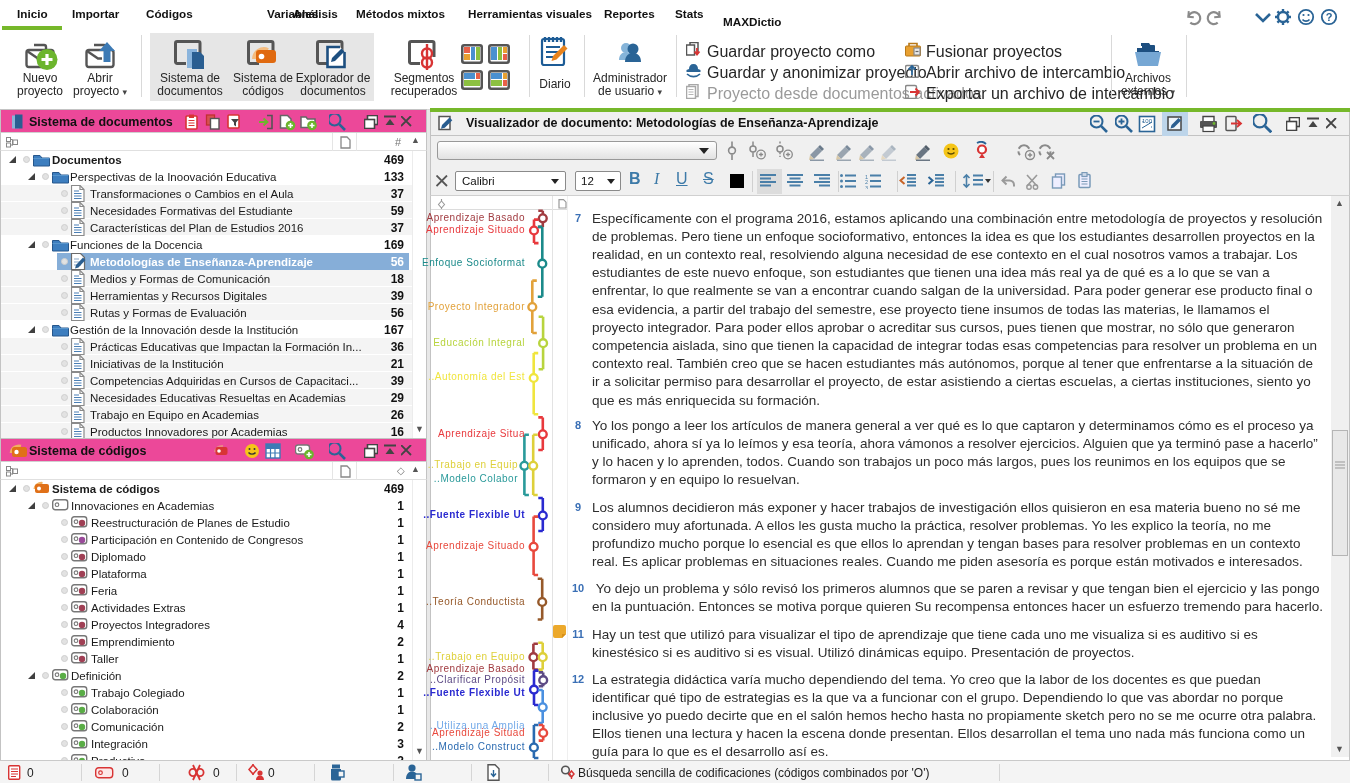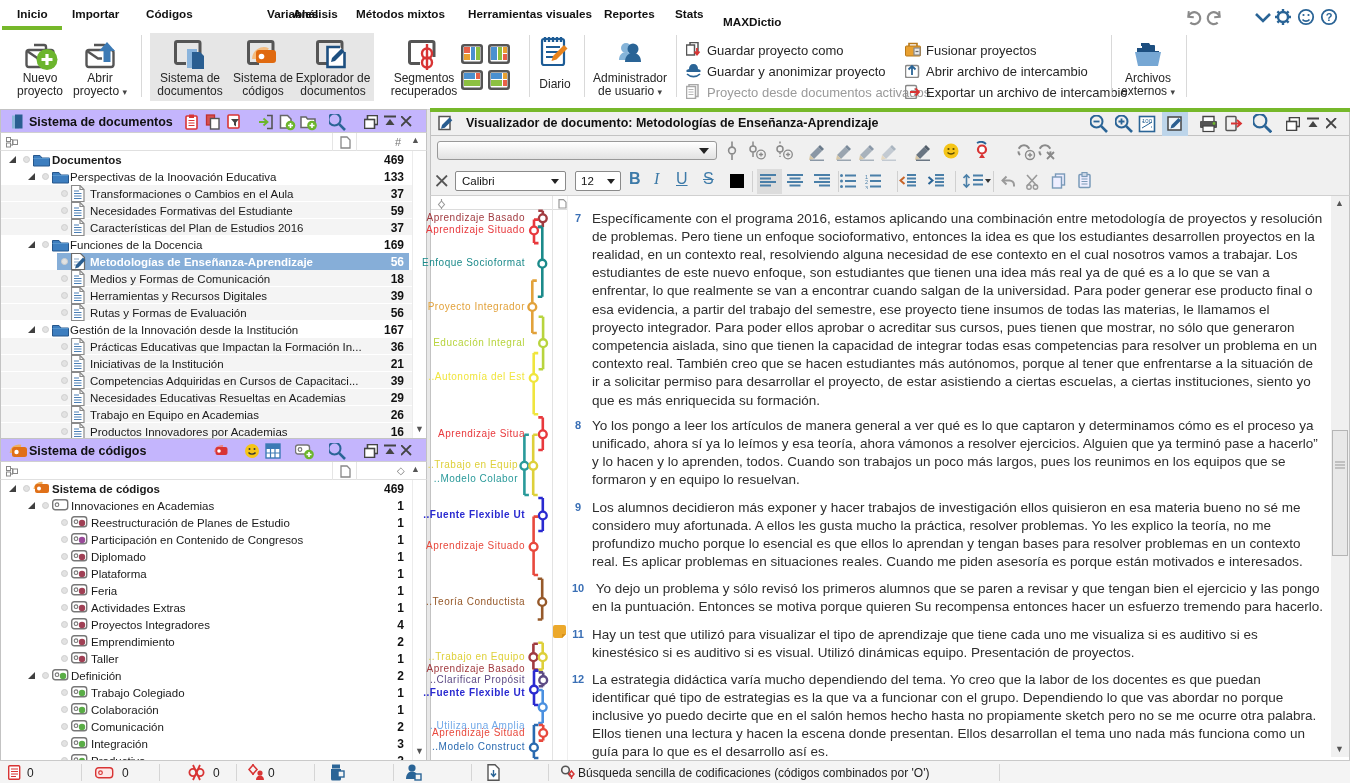--- a/index.html
+++ b/index.html
@@ -8,24 +8,24 @@
 
 #menubar{left:0;top:0;width:1350px;height:30px;background:#fff;}
 #menubar .mi{position:absolute;top:7px;font-weight:bold;font-size:11.7px;color:#111;}
 #inicio-underline{position:absolute;left:2px;top:26px;width:60px;height:4px;background:#76b82a;}
 
 #ribbon{left:0;top:30px;width:1350px;height:72px;background:#fff;}
 #ribbon-sep{left:0;top:102px;width:1350px;height:8px;background:#fff;border-bottom:1px solid #d9d9d9;}
 .rgroup{position:absolute;top:3px;height:68px;background:#e6e6e6;}
 .rlabel{position:absolute;text-align:center;font-size:12px;color:#262626;line-height:13px;}
 .vsep{position:absolute;width:1px;background:#d9d9d9;}
-.rmenu-item{position:absolute;font-size:13px;color:#262626;white-space:nowrap;}
+.rmenu-item{position:absolute;font-size:16px;color:#262626;white-space:nowrap;}
 .rmenu-item.dis{color:#9a9a9a;}
 
-.panel-hdr{position:absolute;background:#c4b5fd;border:1px solid #c3c3c3;border-bottom:1px solid #d0d0d0;}
+.panel-hdr{position:absolute;background:#ec4899;border:1px solid #c3c3c3;border-bottom:1px solid #d0d0d0;}
 .ph-title{position:absolute;left:28px;top:5px;font-weight:bold;font-size:12.5px;color:#111;}
 .col-hdr{position:absolute;background:#fff;border-left:1px solid #c3c3c3;border-right:1px solid #c3c3c3;border-bottom:1px solid #e0e0e0;}
 .tree-body{position:absolute;background:#fff;border-left:1px solid #c3c3c3;border-right:1px solid #c3c3c3;overflow:hidden;}
 .trow{position:absolute;left:0;width:100%;height:17px;}
 .trow .txt{position:absolute;top:2.5px;font-size:11.5px;color:#1a1a1a;white-space:nowrap;}
 .trow .num{position:absolute;right:22px;top:2px;font-size:12px;font-weight:bold;color:#111;}
 .gray{background:linear-gradient(#f4f4f4 0 16px,#ffffff 16px 17px);}
 .sel .hl{position:absolute;left:56px;top:0;width:352px;height:17px;background:#86aed8;}
 .sel .txt,.sel .num{color:#fff;font-weight:bold;}
 .adot{position:absolute;width:7px;height:7px;border-radius:50%;background:#e2e2e2;border:1px solid #cfcfcf;top:5px;}

